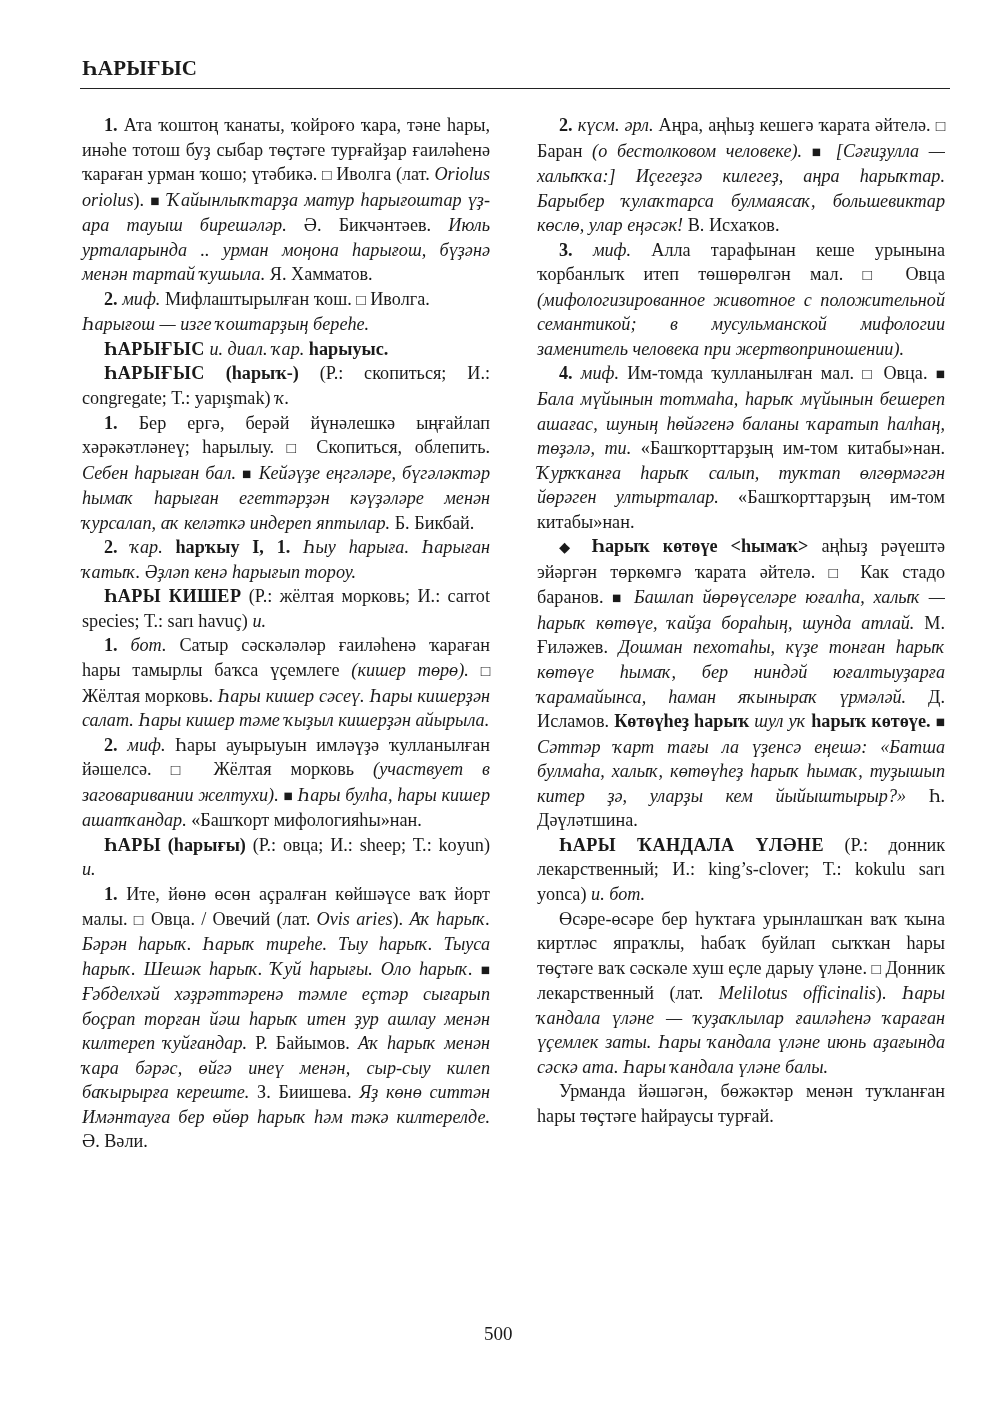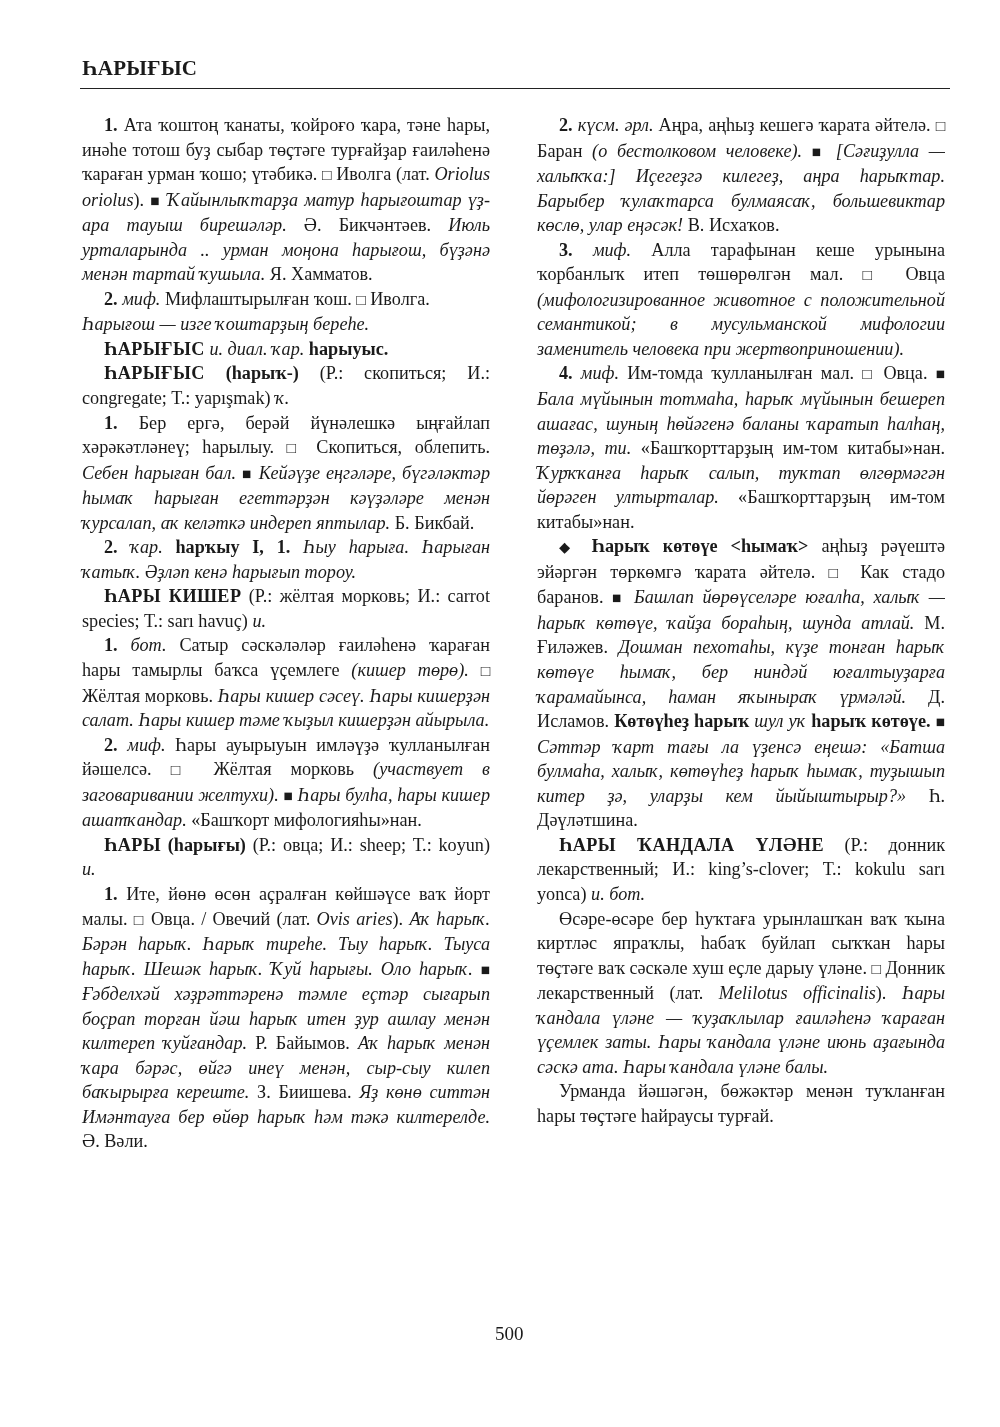--- a/index.html
+++ b/index.html
@@ -11,21 +11,21 @@
          border-top: 1.6px solid #222; }
   .col { position: absolute; top: 113px; width: 408px; font-size: 18.2px; line-height: 24.55px;
          text-align: justify; hyphens: manual; }
   .col.left { left: 82px; }
   .col.right { left: 537px; }
   .p { margin: 0; text-indent: 22px; }
   .p.noindent { text-indent: 0; }
   .b { font-weight: bold; }
   .i { font-style: italic; }
   .hw { font-weight: bold; letter-spacing: 0.4px; }
-  .page-num { position: absolute; left: 495px; top: 1323px; font-size: 19px; }
+  .page-num { position: absolute; left: 484px; top: 1323px; font-size: 19px; }
   .sq-open::before { content: "\25A1"; font-size: 0.85em; }
   .sq-fill::before { content: "\25A0"; font-size: 0.85em; }
   .diamond::before { content: "\25C6"; font-size: 0.8em; }
 </style>
 </head>
 <body>
 
 <div class="running-head">ҺАРЫҒЫС</div>
 <div class="rule"></div>
 

